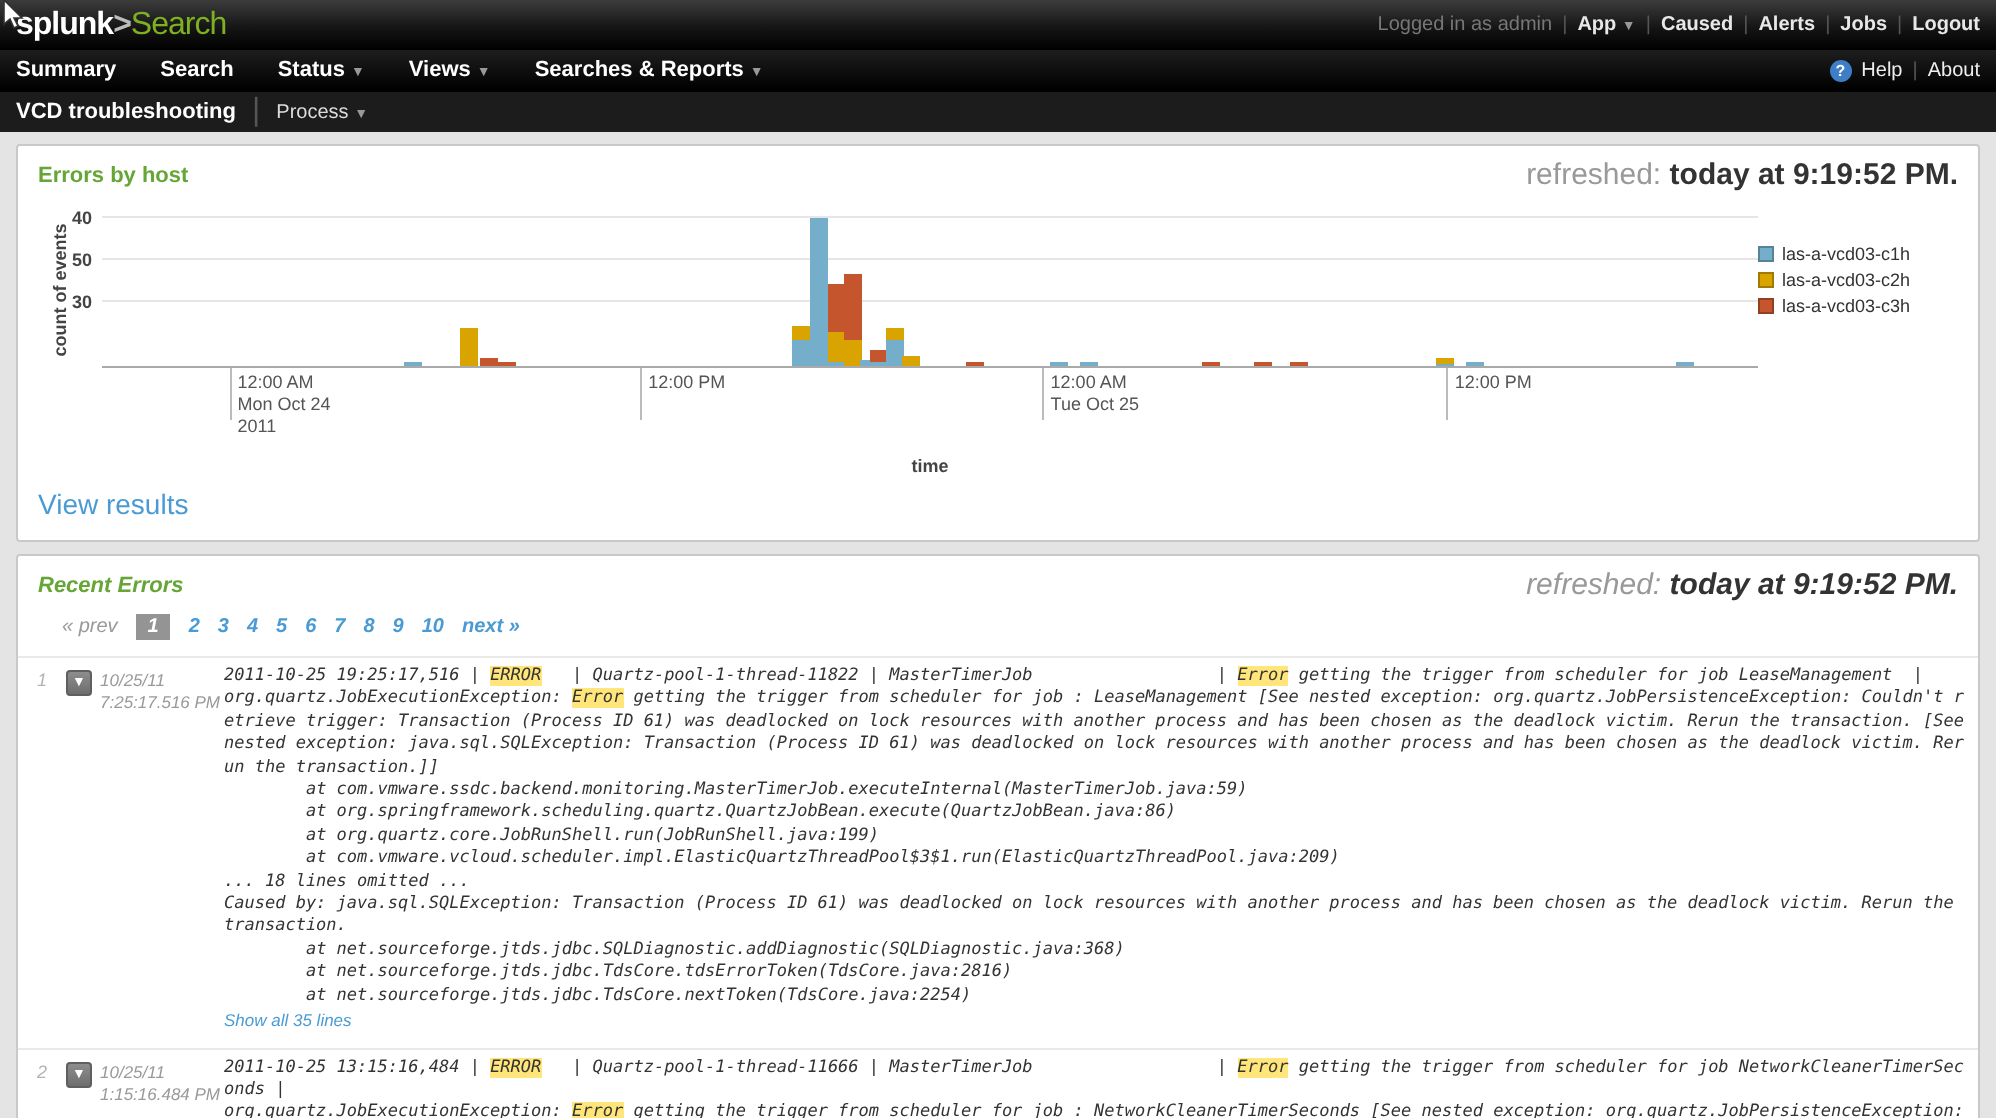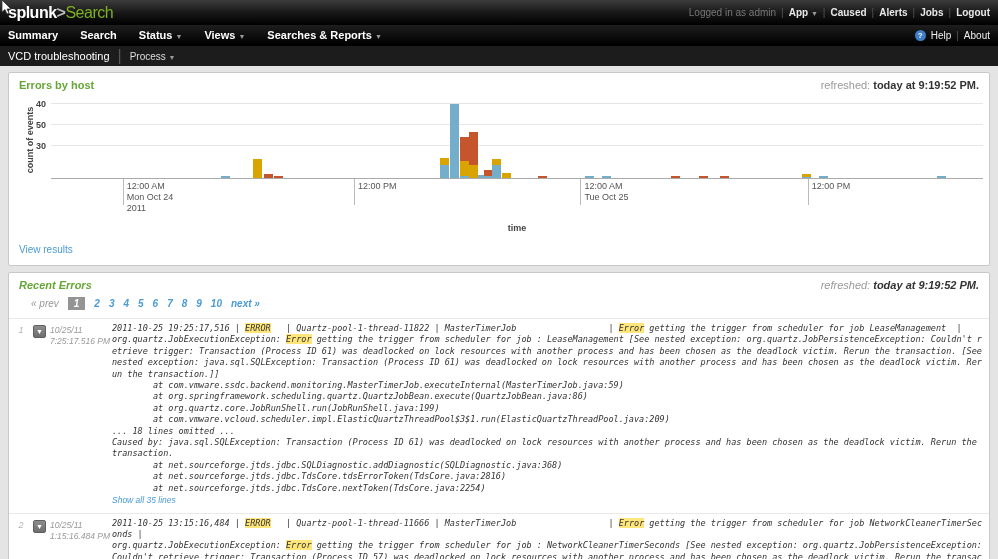--- a/index.html
+++ b/index.html
@@ -22,28 +22,28 @@
             align-items:center; justify-content:space-between; padding:0 8px; border-bottom:1px solid #000; }
   .nav-items { display:flex; gap:22px; }
   .nav-item { color:#fff; font-size:11px; font-weight:bold; cursor:pointer; }
   .nav-item .caret { margin-left:3px; }
   .nav-right { display:flex; align-items:center; gap:5px; font-size:10px; color:#ddd; }
   .help-icon { display:inline-block; width:11px; height:11px; border-radius:50%;
                background:#3e7ec6; color:#fff; font-size:8px; font-weight:bold;
                text-align:center; line-height:11px; }
 
   .appbar { height:20px; background:#1c1c1c; display:flex; align-items:center; gap:8px; padding:0 8px; }
-  .appbar .title { color:#fff; font-size:11px; font-weight:normal; }
+  .appbar .title { color:#fff; font-size:11px; font-weight:bold; }
   .appbar .actions { color:#ddd; font-size:10px; }
 
   
   .panel { background:#fff; border:1px solid #c9c9c9; border-radius:2px; margin:6px 8px 0; }
   .panel-head { display:flex; justify-content:space-between; align-items:center; padding:6px 10px 2px; }
   .panel-title { color:#65a637; font-size:11px; font-weight:bold; }
-  .refreshed { font-size:11px; color:#999; }
+  .refreshed { font-size:15px; color:#999; }
   .refreshed b { color:#333; }
 
   
   .chart-wrap { display:flex; padding:4px 6px 0 0; }
   .y-gutter { width:42px; position:relative; }
   .y-axis-label { position:absolute; left:-14px; top:38px; transform:rotate(-90deg);
                   transform-origin:center; font-size:9px; font-weight:bold; color:#444; width:70px; text-align:center; }
   .ytick { position:absolute; right:5px; font-size:9px; font-weight:bold; color:#444; }
   .plot-col { flex:1; position:relative; }
   #plot { position:relative; height:82px; border-bottom:1px solid #aaa; }
@@ -52,21 +52,21 @@
   .bar .seg { width:100%; }
   #xaxis { position:relative; height:44px; }
   .xtick-line { position:absolute; top:0; width:1px; height:26px; background:#bbb; }
   .xtick-label { position:absolute; top:2px; font-size:9px; color:#555; line-height:11px; white-space:nowrap; }
   .time-label { text-align:center; font-size:9px; font-weight:bold; color:#444; height:14px; }
   .legend { width:104px; padding-top:20px; }
   .legend-item { display:flex; align-items:center; gap:4px; margin-bottom:3px; }
   .legend-swatch { width:8px; height:8px; border:1px solid rgba(0,0,0,.25); }
   .legend-label { font-size:9px; color:#333; }
   .panel-foot { padding:2px 10px 8px; }
-  .link { color:#4a9bd4; font-size:10px; text-decoration:none; cursor:pointer; }
+  .link { color:#4a9bd4; font-size:14px; text-decoration:none; cursor:pointer; }
 
   
   .pager { display:flex; align-items:center; gap:9px; padding:4px 10px 8px 22px; font-size:10px; }
   .pager .prev { color:#999; }
   .pager a.page { color:#4a9bd4; font-weight:bold; text-decoration:none; }
   .pager .current { background:#949494; color:#fff; font-weight:bold; padding:1px 6px; }
   .events { }
   .event { display:flex; border-top:1px solid #e9e9e9; padding:4px 6px 6px 0; }
   .ev-idx { width:24px; text-align:center; color:#b3b3b3; font-size:9px; padding-top:2px; }
   .ev-btn { width:13px; height:13px; background:linear-gradient(180deg,#8d8d8d,#6e6e6e);
@@ -220,20 +220,34 @@
           <div class="xtick-label" style="left: calc(7.7% + 4px);">12:00 AM<br>Mon Oct 24<br>2011</div>
           <div class="xtick-line" style="left: 32.5%;"></div>
           <div class="xtick-label" style="left: calc(32.5% + 4px);">12:00 PM</div>
           <div class="xtick-line" style="left: 56.8%;"></div>
           <div class="xtick-label" style="left: calc(56.8% + 4px);">12:00 AM<br>Tue Oct 25</div>
           <div class="xtick-line" style="left: 81.2%;"></div>
           <div class="xtick-label" style="left: calc(81.2% + 4px);">12:00 PM</div>
         </div>
       <div class="time-label">time</div>
     </div>
+    <div class="legend" id="legend">
+        <div class="legend-item">
+          <span class="legend-swatch" style="background: rgb(116, 174, 203);"></span>
+          <span class="legend-label">las-a-vcd03-c1h</span>
+        </div>
+        <div class="legend-item">
+          <span class="legend-swatch" style="background: rgb(217, 163, 0);"></span>
+          <span class="legend-label">las-a-vcd03-c2h</span>
+        </div>
+        <div class="legend-item">
+          <span class="legend-swatch" style="background: rgb(196, 85, 44);"></span>
+          <span class="legend-label">las-a-vcd03-c3h</span>
+        </div>
+      </div>
   </div>
   <div class="panel-foot">
     <a class="link">View results</a>
   </div>
 </div>
 
 <div class="panel" style="height:346px; overflow:hidden;font-style:italic;">
   <div class="panel-head">
     <span class="panel-title">Recent Errors</span>
     <span class="refreshed"><span>refreshed:</span> <b>today at 9:19:52 PM.</b></span>

